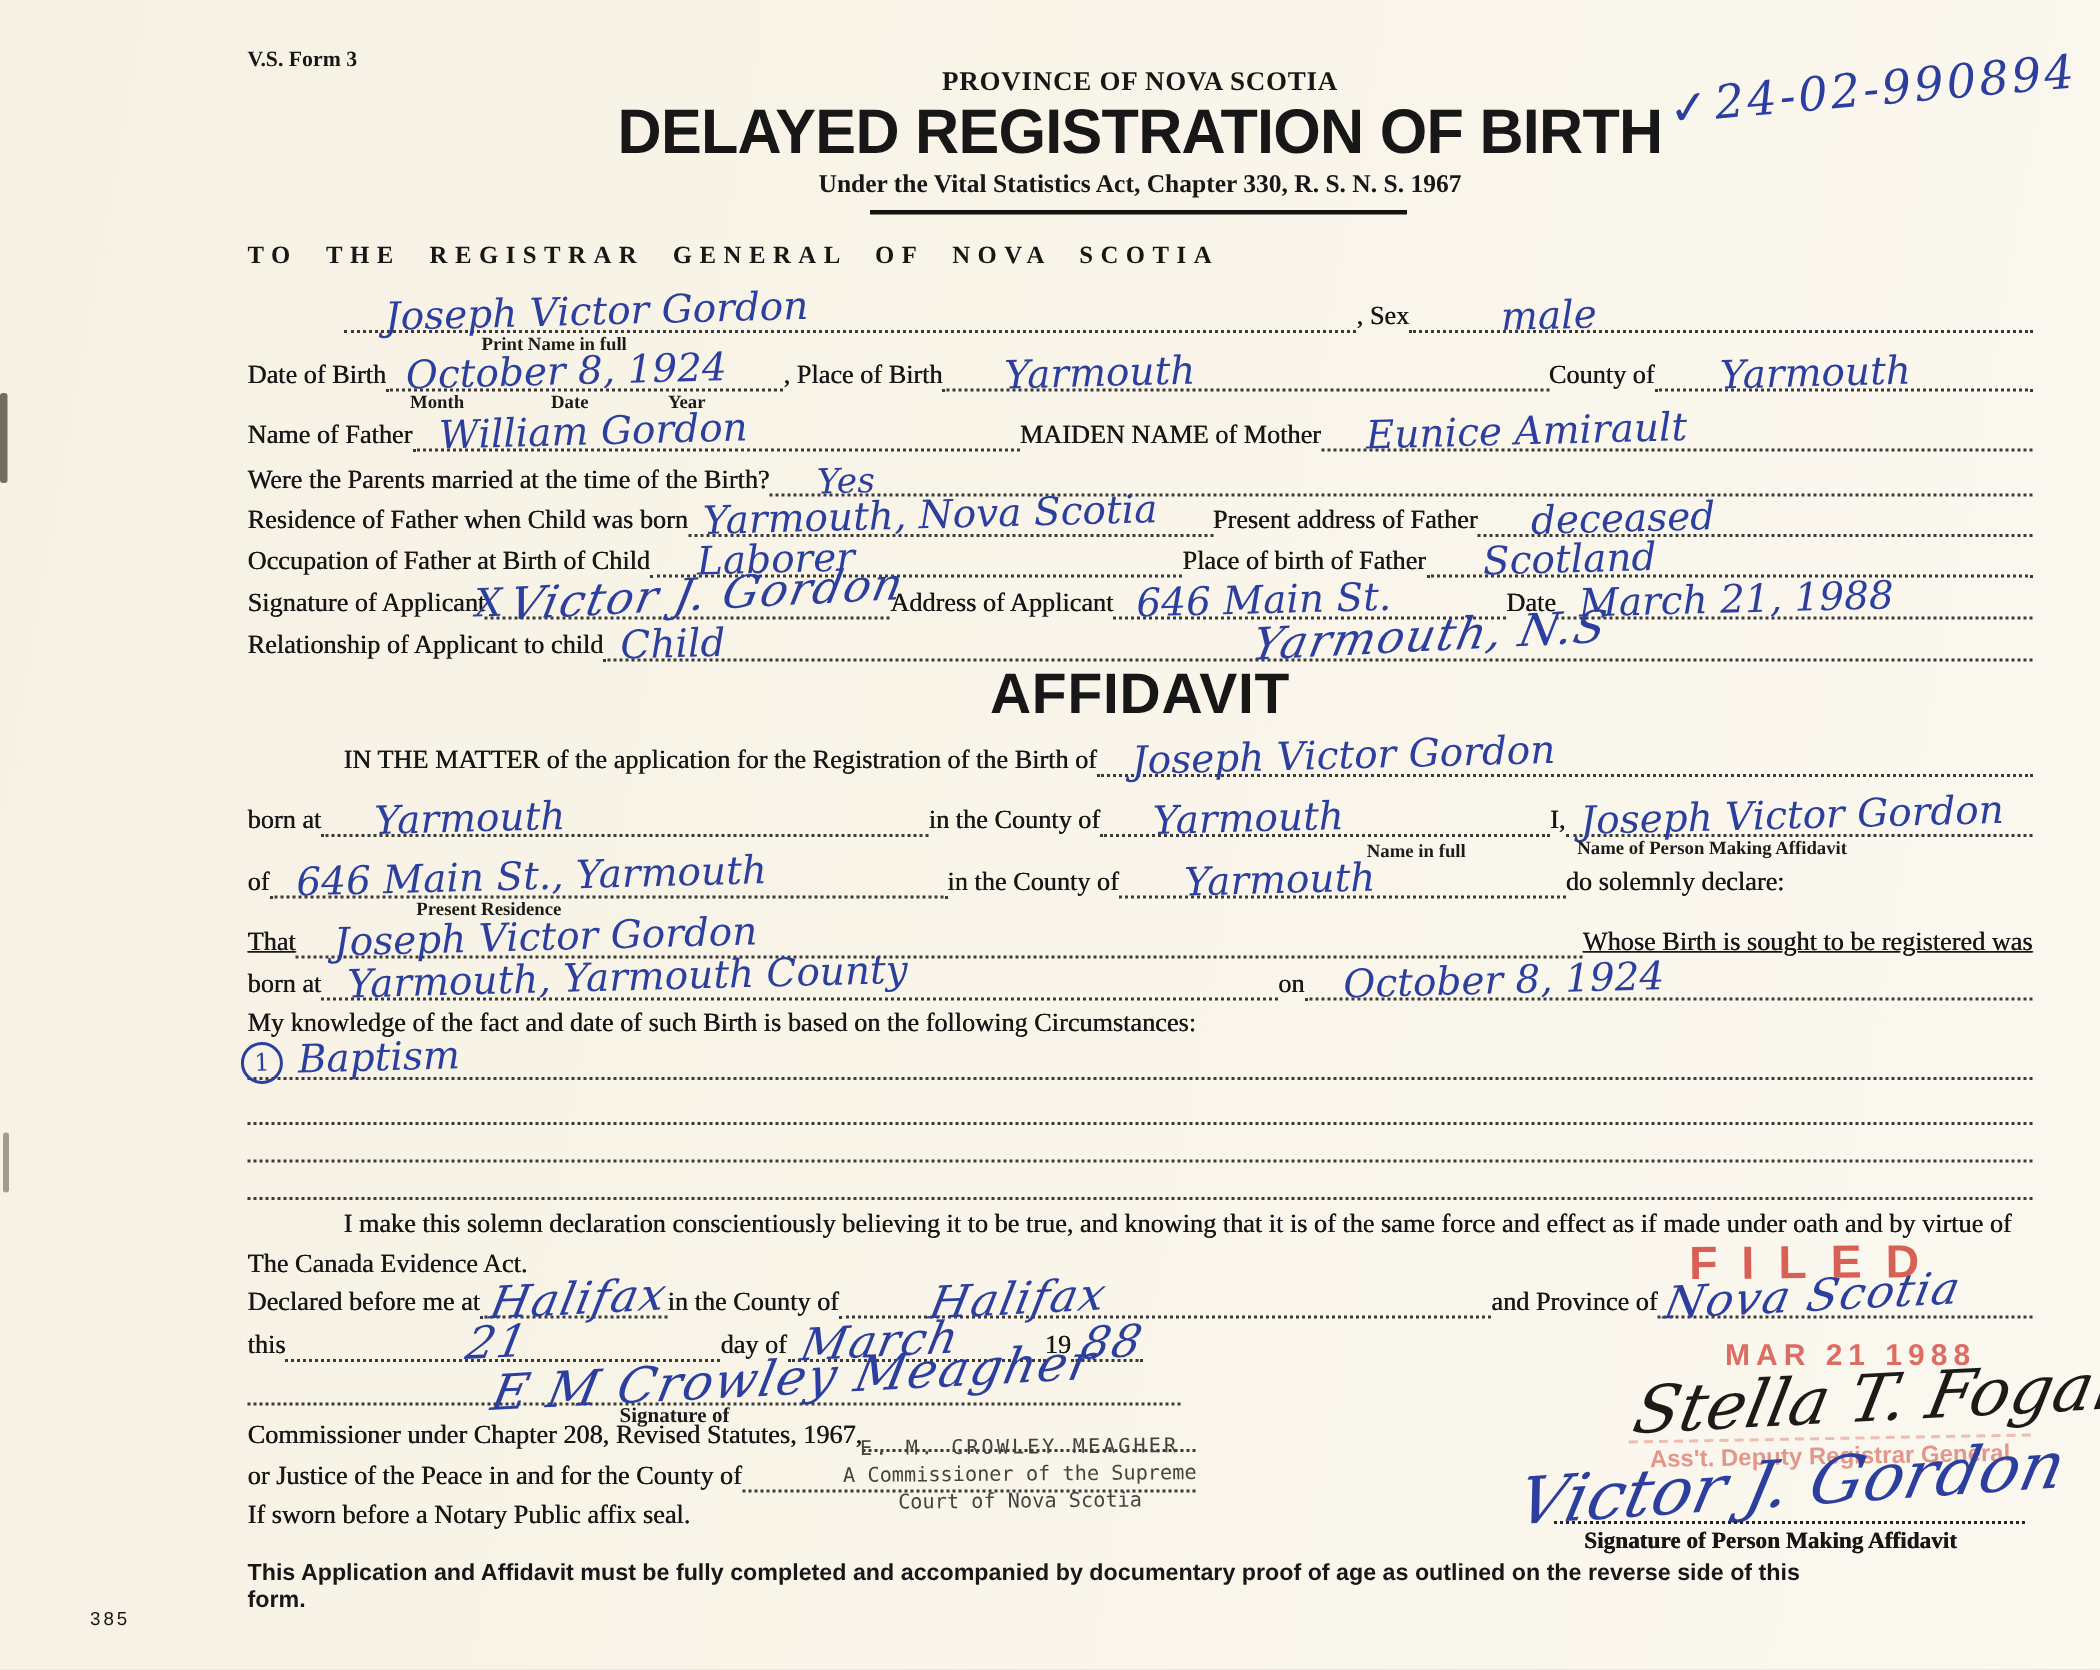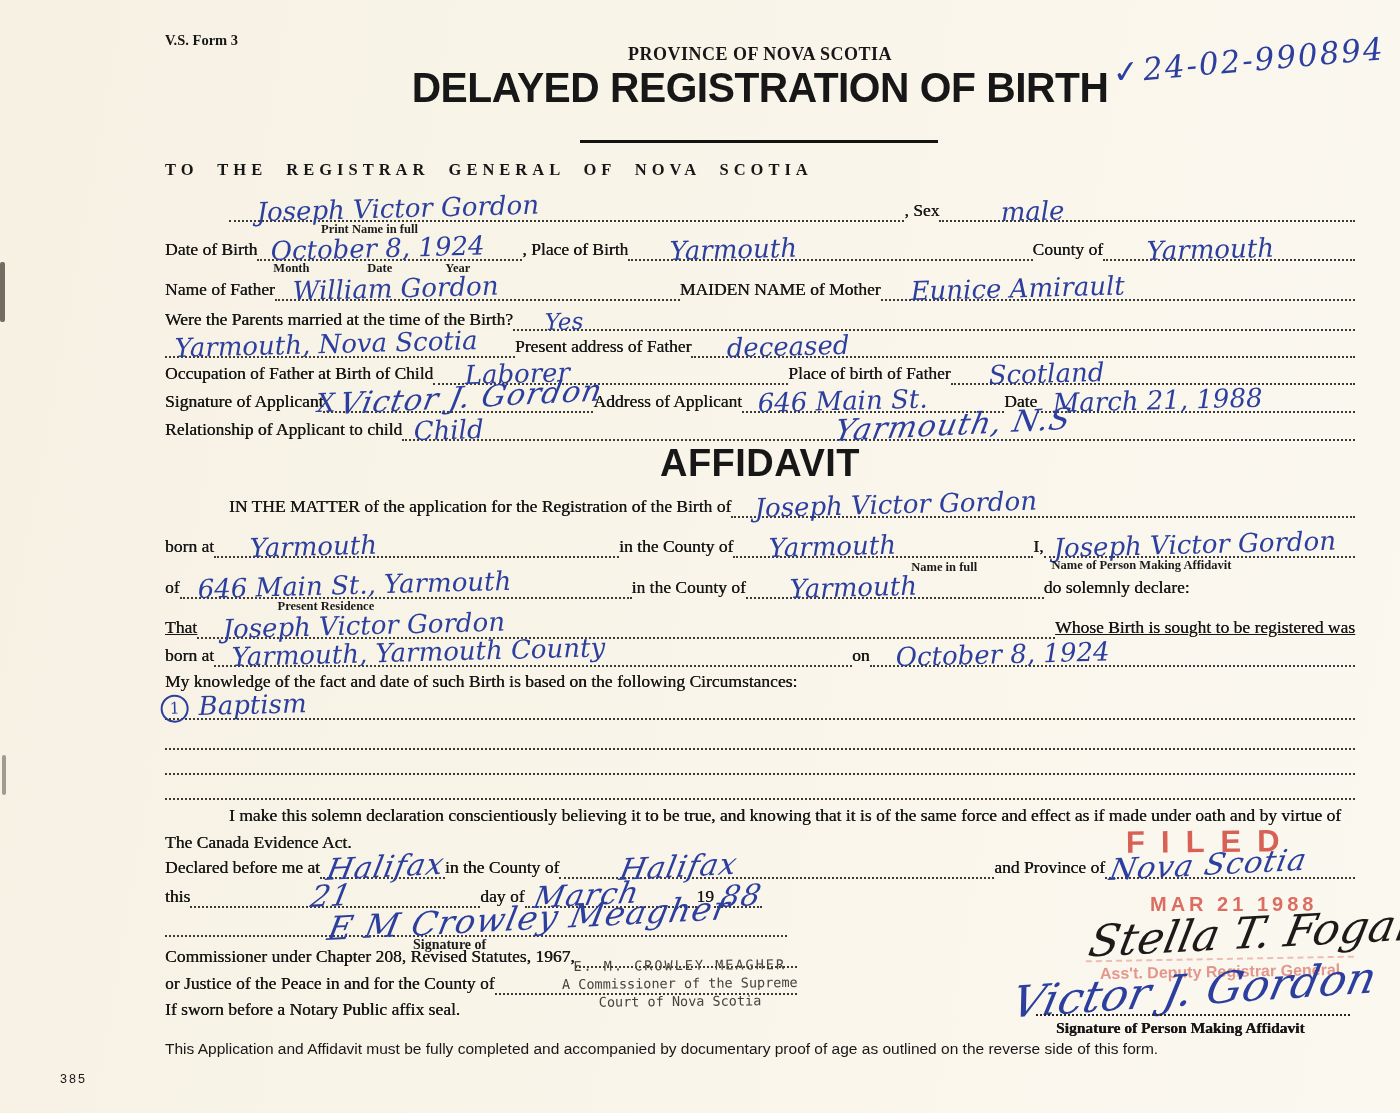--- a/index.html
+++ b/index.html
@@ -31,20 +31,21 @@
 <div class="page">
 
   <div class="abs" style="left:165px;top:32px;font-size:14.5px;font-weight:bold;">V.S. Form 3</div>
 
   <div class="content">
 
     <div class="heading-center" style="top:44px;font-size:18px;font-weight:bold;letter-spacing:0.5px;">PROVINCE OF NOVA SCOTIA</div>
 
     <div class="heading-center sans" style="top:64px;font-size:42px;font-weight:bold;letter-spacing:-0.5px;transform:scaleX(0.97);">DELAYED REGISTRATION OF BIRTH</div>
 
+    <div class="heading-center" style="top:113px;font-size:17px;font-weight:bold;">Under the Vital Statistics Act, Chapter 330, R. S. N. S. 1967</div>
 
     <div class="abs" style="left:415px;top:140px;width:358px;height:2.5px;background:#15130f;"></div>
 
     <div class="abs" style="left:0;top:160px;font-size:16.5px;font-weight:bold;letter-spacing:5px;word-spacing:10px;">TO THE REGISTRAR GENERAL OF NOVA SCOTIA</div>
 
     <div class="row" style="top:198px;padding-left:64px;">
       <span class="fill" style="flex:2.6;">
         <span class="hw" style="left:28px;">Joseph Victor Gordon</span>
         <span class="sub" style="left:92px;">Print Name in full</span>
       </span>
@@ -84,20 +85,21 @@
     </div>
 
     <div class="row" style="top:307px;">
       <span class="lbl">Were the Parents married at the time of the Birth?</span>
       <span class="fill">
         <span class="hw sm" style="left:32px;">Yes</span>
       </span>
     </div>
 
     <div class="row" style="top:334px;">
+      <span class="lbl">Residence of Father when Child was born</span>
       <span class="fill fx" style="width:350px;">
         <span class="hw" style="left:10px;">Yarmouth, Nova Scotia</span>
       </span>
       <span class="lbl">Present address of Father</span>
       <span class="fill">
         <span class="hw" style="left:36px;">deceased</span>
       </span>
     </div>
 
     <div class="row" style="top:361px;">
@@ -259,21 +261,21 @@
 
     <div class="row" style="top:997px;">
       <span class="lbl">If sworn before a Notary Public affix seal.</span>
     </div>
 
     <div class="row" style="top:971px;width:632px;">
       <span class="lbl">or Justice of the Peace in and for the County of</span>
       <span class="fill"></span>
     </div>
 
-    <div class="abs sans" style="left:0;top:1040px;width:1060px;font-size:15.5px;font-weight:normal;">This Application and Affidavit must be fully completed and accompanied by documentary proof of age as outlined on the reverse side of this form.</div>
+    <div class="abs sans" style="left:0;top:1040px;width:1060px;font-size:15.5px;font-weight:bold;">This Application and Affidavit must be fully completed and accompanied by documentary proof of age as outlined on the reverse side of this form.</div>
   </div>
 
   <div class="abs" style="left:562px;top:956px;font-family:'DejaVu Sans Mono',monospace;font-size:13.5px;line-height:18px;color:#45433f;text-align:center;transform:rotate(-0.5deg);">
     <div style="letter-spacing:2px;">E. M. CROWLEY MEAGHER</div>
     <div>A Commissioner of the Supreme</div>
     <div>Court of Nova Scotia</div>
   </div>
 
   <div class="abs" style="left:1112px;top:42px;transform:rotate(-5deg);color:#2c3f9e;white-space:nowrap;">
     <span style="font-size:32px;font-family:'DejaVu Sans',sans-serif;vertical-align:top;">✓</span>

